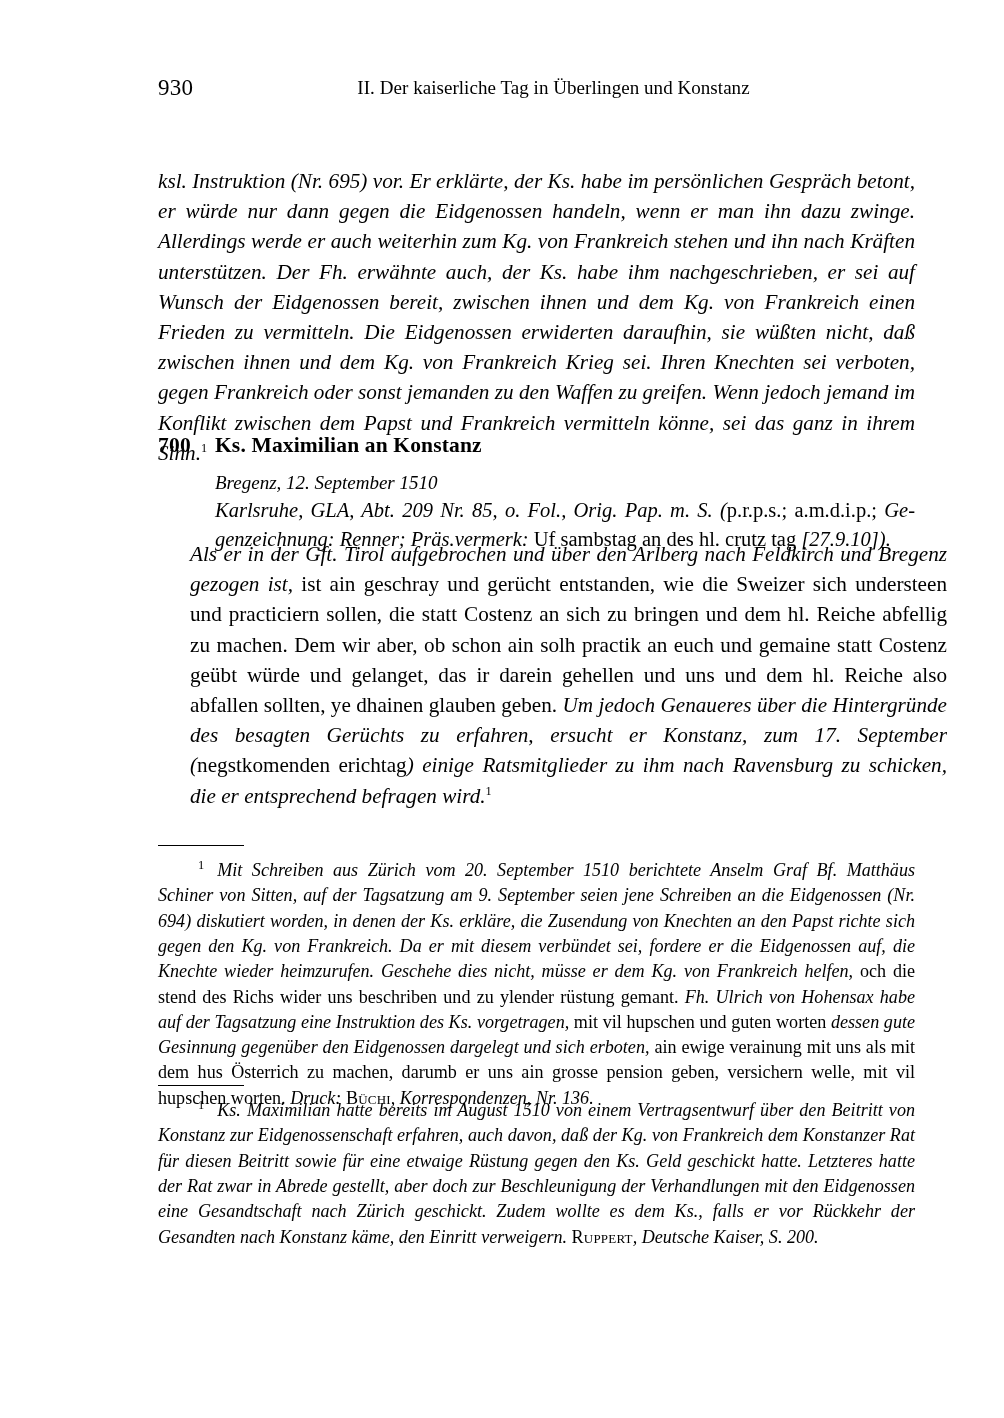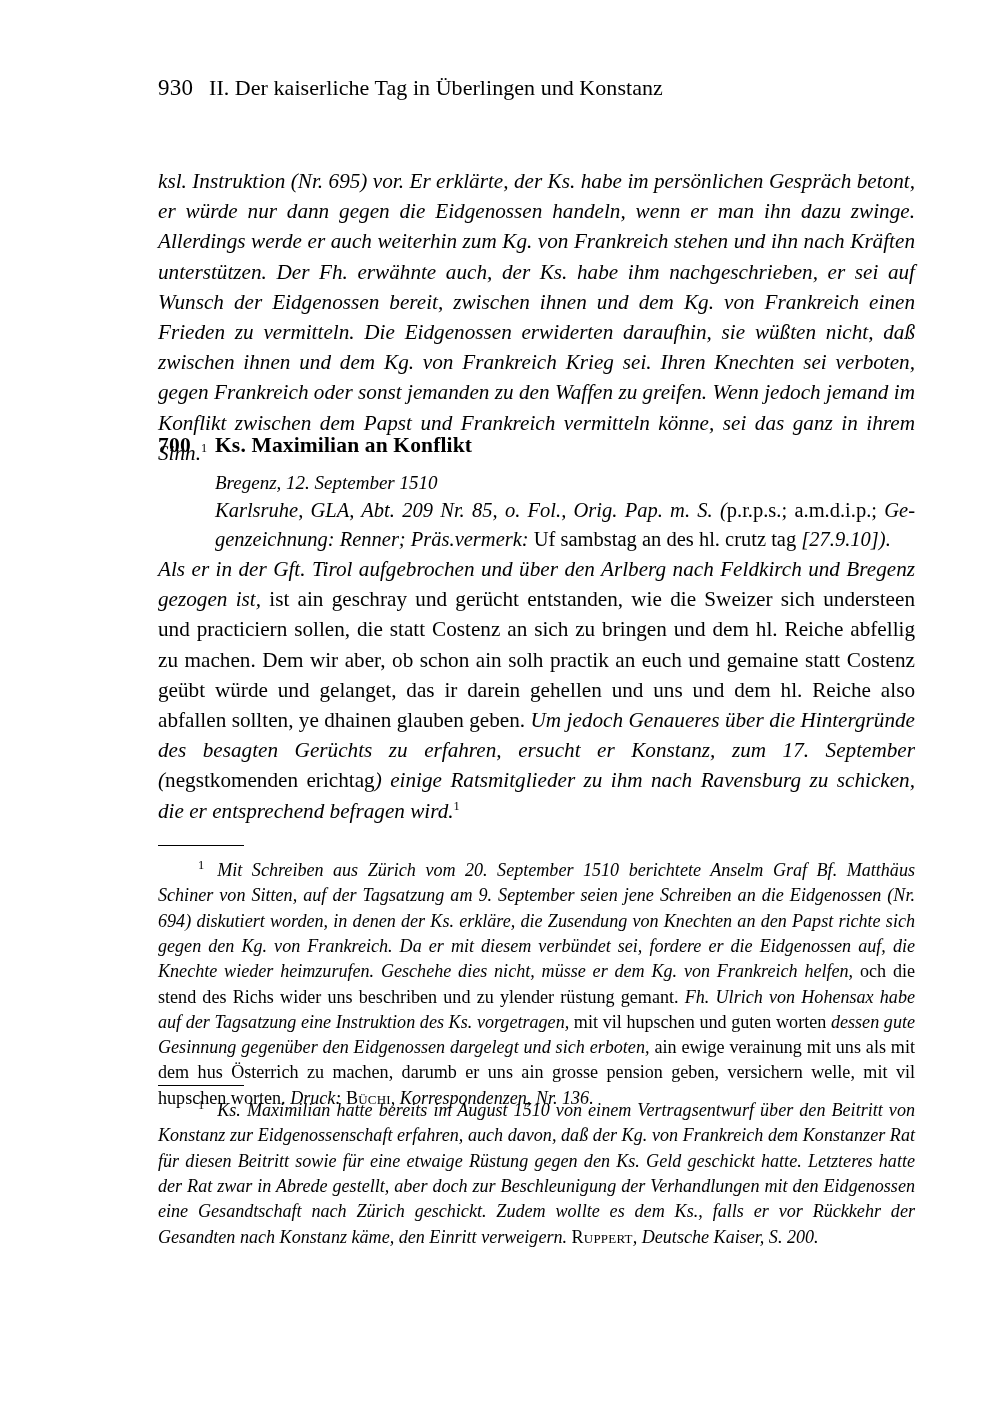--- a/index.html
+++ b/index.html
@@ -33,24 +33,25 @@
   .folio {
     position: absolute;
     left: 0;
     top: 0;
     font-size: 23px;
     line-height: 28px;
     letter-spacing: 0.2px;
   }
   .head-title {
     position: absolute;
-    left: 17px;
-    top: 0;
-    width: 757px;
-    font-size: 22px;
+    left: 0;
+    top: 0;
+    width: 757px;
+    text-align: center;
+    font-size: 19px;
     line-height: 28px;
     letter-spacing: 0.05px;
     padding-left: 34px;
     box-sizing: border-box;
   }
 
   
   .col {
     position: absolute;
     left: 158px;
@@ -117,21 +118,22 @@
     text-align: justify;
     text-align-last: left;
     width: 757px;
   }
   #entry-source .rom {
     font-style: normal;
   }
 
   
   #regest-body {
-    top: 554px;
+    top: 539px;
+    margin-left: 32px;
   }
 
   
   .footnote-block {
     position: absolute;
     left: 158px;
     width: 757px;
     box-sizing: border-box;
   }
   .fn-rule {
@@ -179,21 +181,21 @@
 
   <div class="running-head">
     <span class="folio">930</span>
     <span class="head-title">II. Der kaiserliche Tag in Überlingen und Konstanz</span>
   </div>
 
   <div class="col regest-para" id="intro-paragraph"><span>ksl. Instruktion (Nr. 695) vor. Er erklärte, der Ks. habe im persönlichen Gespräch betont, er würde nur dann gegen die Eidgenossen handeln, wenn er man ihn dazu zwinge. Allerdings werde er auch weiterhin zum Kg. von Frankreich stehen und ihn nach Kräften unterstützen. Der Fh. erwähnte auch, der Ks. habe ihm nachgeschrieben, er sei auf Wunsch der Eidgenossen bereit, zwischen ihnen und dem Kg. von Frankreich einen Frieden zu vermitteln. Die Eidgenossen erwiderten daraufhin, sie wüßten nicht, daß zwischen ihnen und dem Kg. von Frankreich Krieg sei. Ihren Knechten sei verboten, gegen Frankreich oder sonst jemanden zu den Waffen zu greifen. Wenn jedoch jemand im Konflikt zwischen dem Papst und Frankreich vermitteln könne, sei das ganz in ihrem Sinn.</span><sup class="note-ref">1</sup></div>
 
   <div class="col" id="entry-heading">
     <span class="entry-no">700</span>
-    <span class="entry-title">Ks. Maximilian an Konflikt</span>
+    <span class="entry-title">Ks. Maximilian an Konstanz</span>
   </div>
 
   <div class="col" id="entry-dateline">Bregenz, 12. September 1510</div>
 
   <div class="col" id="entry-source"><span>Karlsruhe, GLA, Abt. 209 Nr. 85, o. Fol., Orig. Pap. m. S. (</span><span class="rom">p.r.p.s.; a.m.d.i.p.; </span><span>Ge-genzeichnung: Renner; Präs.vermerk: </span><span class="rom">Uf sambstag an des hl. crutz tag </span><span>[27.9.10]).</span></div>
 
   <div class="col regest-para" id="regest-body"><span>Als er in der Gft. Tirol aufgebrochen und über den Arlberg nach Feldkirch und Bregenz gezogen ist,</span><span class="rom"> ist ain geschray und gerücht entstanden, wie die Sweizer sich understeen und practiciern sollen, die statt Costenz an sich zu bringen und dem hl. Reiche abfellig zu machen. Dem wir aber, ob schon ain solh practik an euch und gemaine statt Costenz geübt würde und gelanget, das ir darein gehellen und uns und dem hl. Reiche also abfallen sollten, ye dhainen glauben geben. </span><span>Um jedoch Genaueres über die Hintergründe des besagten Gerüchts zu erfahren, ersucht er Konstanz, zum 17. September (</span><span class="rom">negstkomenden erichtag</span><span>) einige Ratsmitglieder zu ihm nach Ravensburg zu schicken, die er entsprechend befragen wird.</span><sup class="note-ref">1</sup></div>
 
   <div class="footnote-block" id="footnote-1">
     <div class="fn-rule"></div>

